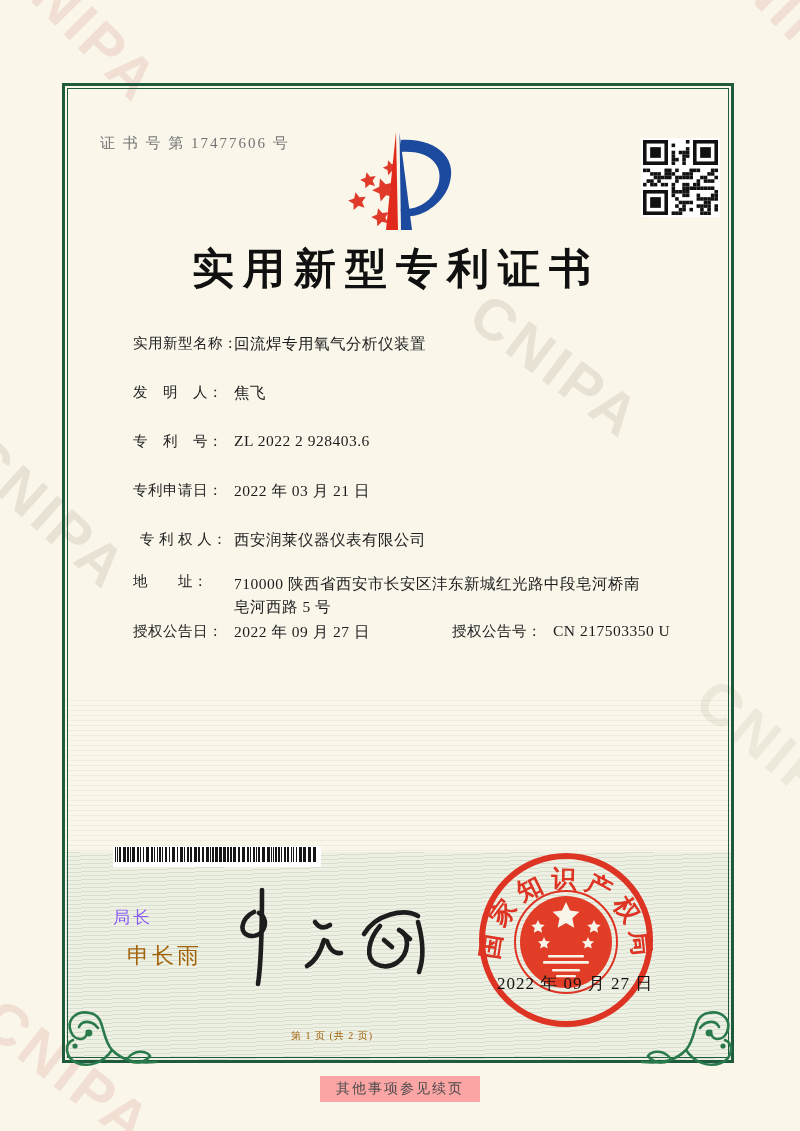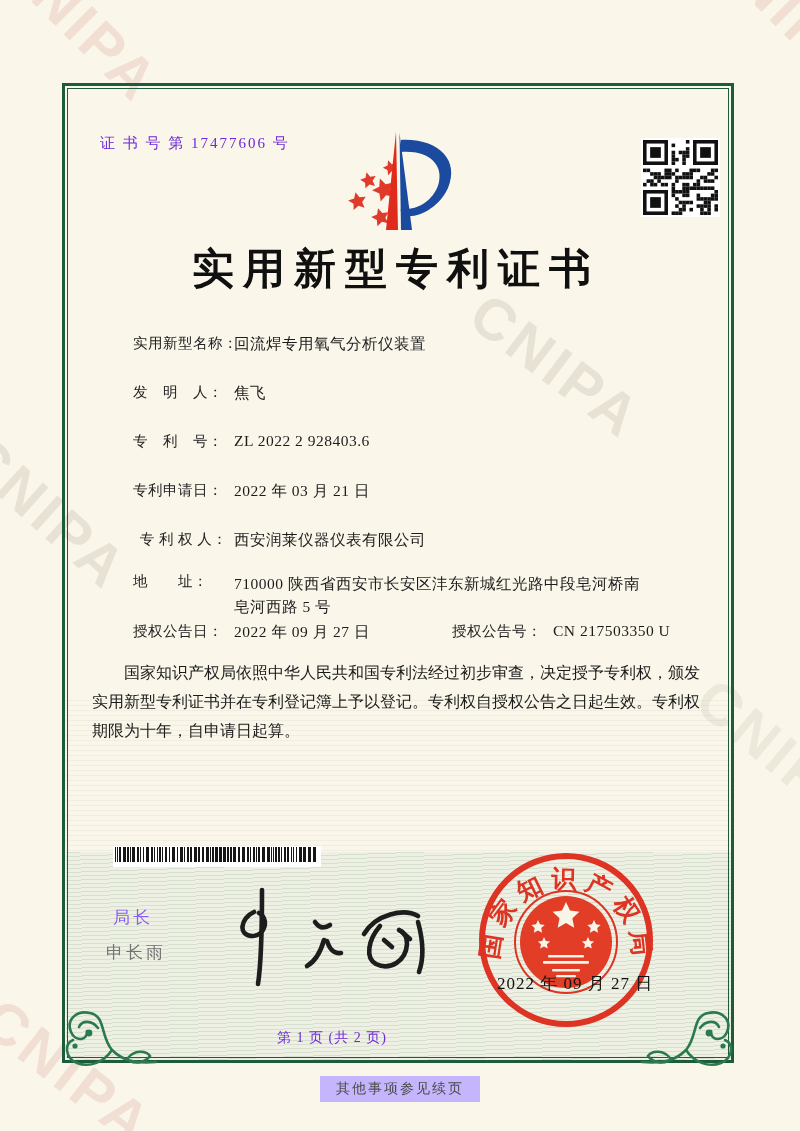--- a/index.html
+++ b/index.html
@@ -32,21 +32,21 @@
       repeating-linear-gradient(178deg, rgba(96,138,104,.20) 0 1px, rgba(0,0,0,0) 1px 4px),
       #edefe3;
     opacity:.85;
   }
   .guilloche-fade{
     position:absolute;left:66px;top:700px;width:665px;height:152px;z-index:1;
     background:repeating-linear-gradient(180deg, rgba(110,145,115,.08) 0 1px, rgba(0,0,0,0) 1px 5px);
   }
   .flourish{position:absolute;z-index:3;}
   
-  .cert-no{position:absolute;left:100px;top:134px;z-index:5;font-size:15px;letter-spacing:2px;color:#6d28d9;}
+  .cert-no{position:absolute;left:100px;top:134px;z-index:5;font-size:15px;letter-spacing:2px;color:#737373;}
   .logo{position:absolute;left:338px;top:120px;z-index:5;}
   .qr{
     position:absolute;left:641px;top:138px;width:79px;height:79px;z-index:5;
     background:#fff;padding:2px;box-sizing:border-box;
   }
   .qr svg{display:block;}
   .title{
     position:absolute;left:0;top:241px;width:792px;text-align:center;z-index:5;
     font-size:42px;font-weight:bold;letter-spacing:9px;color:#101010;
   }
@@ -56,33 +56,33 @@
   .flabel{display:inline-block;width:101px;font-size:14.5px;letter-spacing:.5px;vertical-align:top;color:#222;}
   .fvalue{display:inline-block;font-size:15.5px;letter-spacing:.5px;color:#1c1c1c;vertical-align:top;}
   .fvalue.wrap{white-space:normal;width:420px;line-height:23px;font-family:Liberation Serif, serif;}
   .grant-pair{position:absolute;top:0;white-space:nowrap;}
   
   .paras{position:absolute;left:92px;top:658px;width:620px;z-index:5;}
   .paras p{margin:0;text-indent:2em;font-size:16px;line-height:29px;color:#1b1b1b;}
   
   .barcode{position:absolute;left:113px;top:846px;z-index:5;background:#fff;padding:1px 2px;}
   .sig-title{position:absolute;left:113px;top:906px;z-index:5;font-family:"Liberation Sans",sans-serif;font-size:17px;letter-spacing:3px;color:#8b5cf6;}
-  .sig-name{position:absolute;left:106px;top:941px;z-index:5;font-family:"Liberation Sans",sans-serif;font-size:17px;letter-spacing:3px;color:#737373;}
+  .sig-name{position:absolute;left:127px;top:941px;z-index:5;font-family:"Liberation Sans",sans-serif;font-size:22px;letter-spacing:3px;color:#a16207;}
   .sig-script{position:absolute;left:218px;top:882px;z-index:5;}
   .seal{position:absolute;left:472px;top:852px;z-index:6;}
   .seal-date{
     position:absolute;left:497px;top:972px;z-index:7;font-size:17px;
     letter-spacing:1px;color:#141414;white-space:nowrap;
   }
-  .page-info{position:absolute;left:0;top:1029px;width:664px;text-align:center;z-index:5;font-size:14px;letter-spacing:1px;color:#6d28d9;}
+  .page-info{position:absolute;left:0;top:1029px;width:664px;text-align:center;z-index:5;font-size:10px;letter-spacing:1px;color:#a16207;}
   .cont-note{
     position:absolute;left:0;top:1076px;width:800px;text-align:center;z-index:5;
   }
   .cont-note span{
-    display:inline-block;background:#c4b5fd;padding:4px 16px;font-size:14px;
+    display:inline-block;background:#fca5a5;padding:4px 16px;font-size:14px;
     letter-spacing:2px;color:#4c4c4c;
   }
 </style>
 </head>
 <body>
 
 <div class="wm wm-pink" style="left:-18px;top:-12px;transform:rotate(45deg);">CNIPA</div>
 <div class="wm wm-pink" style="left:688px;top:-26px;transform:rotate(45deg);">CNIPA</div>
 <div class="wm wm-grey" style="left:458px;top:332px;transform:rotate(37deg);">CNIPA</div>
 <div class="wm wm-grey" style="left:-52px;top:478px;transform:rotate(42deg);">CNIPA</div>
@@ -291,21 +291,20 @@
     <span class="grant-pair" style="left:0;">
       <span class="flabel">授权公告日：</span><span class="fvalue">2022 年 09 月 27 日</span>
     </span>
     <span class="grant-pair" style="left:307px;margin-left:12px;">
       <span class="flabel">授权公告号：</span><span class="fvalue">CN 217503350 U</span>
     </span>
   </div>
 </div>
 
 <div class="paras">
-  <p>国家知识产权局依照中华人民共和国专利法经过初步审查，决定授予专利权，颁发实用新型专利证书并在专利登记簿上予以登记。专利权自授权公告之日起生效。专利权期限为十年，自申请日起算。</p>
 </div>
 
 <div class="barcode"><svg id="barcode-svg" width="204" height="15">
       <rect x="0" y="0" width="1" height="15" fill="#161616"></rect>
       <rect x="2" y="0" width="1" height="15" fill="#161616"></rect>
       <rect x="4" y="0" width="2" height="15" fill="#161616"></rect>
       <rect x="8" y="0" width="3" height="15" fill="#161616"></rect>
       <rect x="12" y="0" width="2" height="15" fill="#161616"></rect>
       <rect x="15" y="0" width="1" height="15" fill="#161616"></rect>
       <rect x="17" y="0" width="3" height="15" fill="#161616"></rect>

